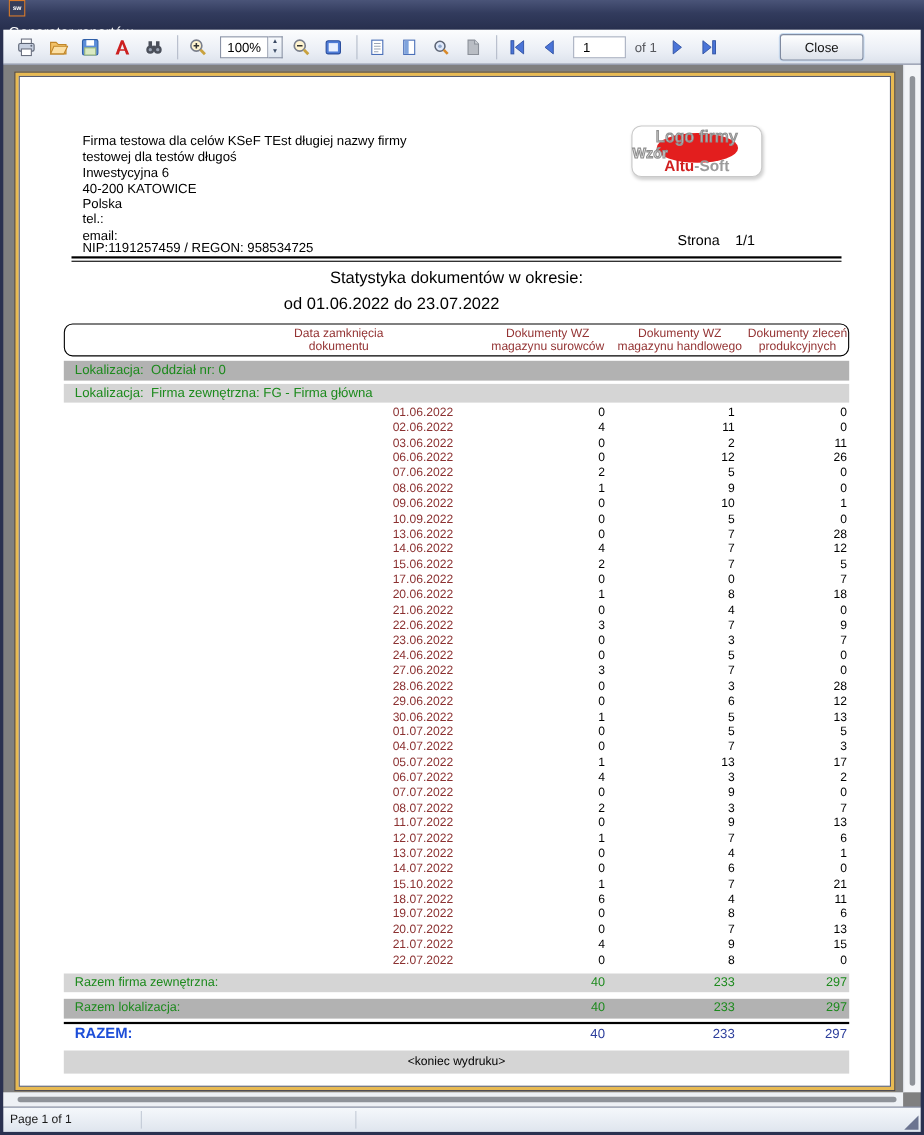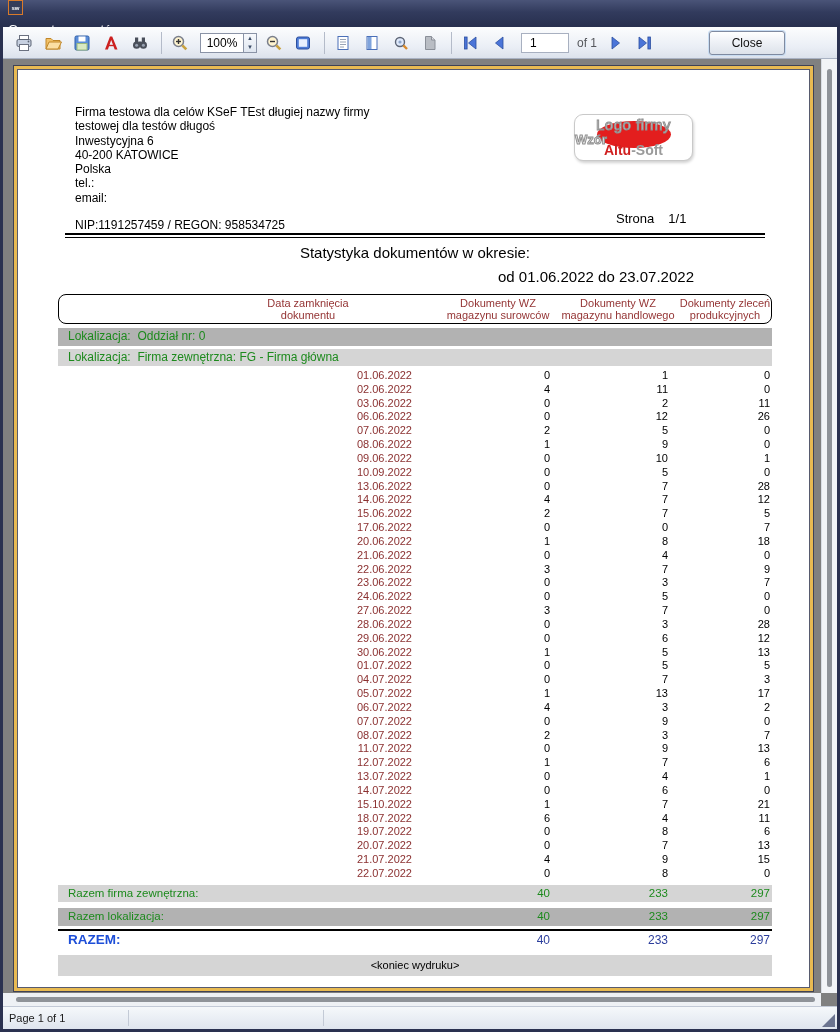--- a/index.html
+++ b/index.html
@@ -47,39 +47,39 @@
               background:#E8BA52;border:1px solid #3F4255;padding:3px;}
   .page{width:100%;height:100%;background:#ffffff;border:1px solid #565A6E;position:relative;
         overflow:hidden;color:#000;}
   .vscroll{position:absolute;right:0;top:0;width:16px;bottom:13px;background:#f2f4f7;
            border-left:1px solid #d9dde4;}
   .vthumb{position:absolute;left:5px;top:10px;bottom:6px;width:5px;background:#8f9399;border-radius:3px;}
   .hscroll{position:absolute;left:0;right:16px;bottom:0;height:13px;background:#eef1f5;}
   .hthumb{position:absolute;left:13px;right:6px;top:4px;height:5px;background:#8f9399;border-radius:3px;}
 
   
-  .company{position:absolute;left:57px;top:35px;font-size:12px;line-height:14.3px;}
+  .company{position:absolute;left:57px;top:51px;font-size:12px;line-height:14.3px;}
   .nip{position:absolute;left:57px;top:148px;font-size:12px;}
   .strona{position:absolute;left:598px;top:141px;font-size:13px;}
   .strona .val{margin-left:14px;}
   .logo-box{position:absolute;left:556px;top:44px;width:119px;height:47px;border:1px solid #c9c9c9;
             border-radius:9px;box-shadow:1px 2px 3px rgba(0,0,0,.18);background:#fff;}
   .logo-ellipse{position:absolute;left:50%;top:6px;transform:translateX(-50%);
                 width:74px;height:27px;background:#E31E1E;border-radius:50%;}
   .logo-t1{position:absolute;top:1px;width:100%;text-align:center;font-size:15px;font-weight:normal;
            color:#e9e9e9;-webkit-text-stroke:1px #8f8f8f;letter-spacing:.5px;}
   .logo-t2{position:absolute;top:17px;width:100%;text-align:left;font-size:13px;font-weight:bold;
            color:#e9e9e9;-webkit-text-stroke:1px #8f8f8f;}
   .logo-brand{position:absolute;bottom:2px;width:100%;text-align:center;font-size:14px;font-weight:bold;}
   .logo-brand .red{color:#D01F1F;}
   .logo-brand .gray{color:#9b9b9b;}
   .double-rule{position:absolute;left:47px;top:163px;width:700px;height:5px;
                border-top:2px solid #000;border-bottom:1px solid #000;}
   .rtitle1{position:absolute;top:174px;left:0;width:794px;text-align:center;font-size:15px;}
-  .rtitle2{position:absolute;top:198px;left:0;width:676px;text-align:right;font-size:15px;}
+  .rtitle2{position:absolute;top:198px;left:0;width:676px;text-align:center;font-size:15px;}
 
   
   .rtable{position:absolute;left:40px;top:224px;width:714px;}
   .grid-row{display:grid;grid-template-columns:190px 188px 122px 118px 96px;}
   .thead{height:30px;border:1px solid #000;border-radius:8px;background:#fff;
          align-items:center;font-size:11px;line-height:12px;color:#943434;
          text-align:center;margin-bottom:4px;}
   .thead .h-date{padding-right:70px;}
   .grow{height:17.5px;line-height:17.5px;font-size:12px;color:#1D8A1D;padding-left:10px;
         margin-bottom:3px;}

